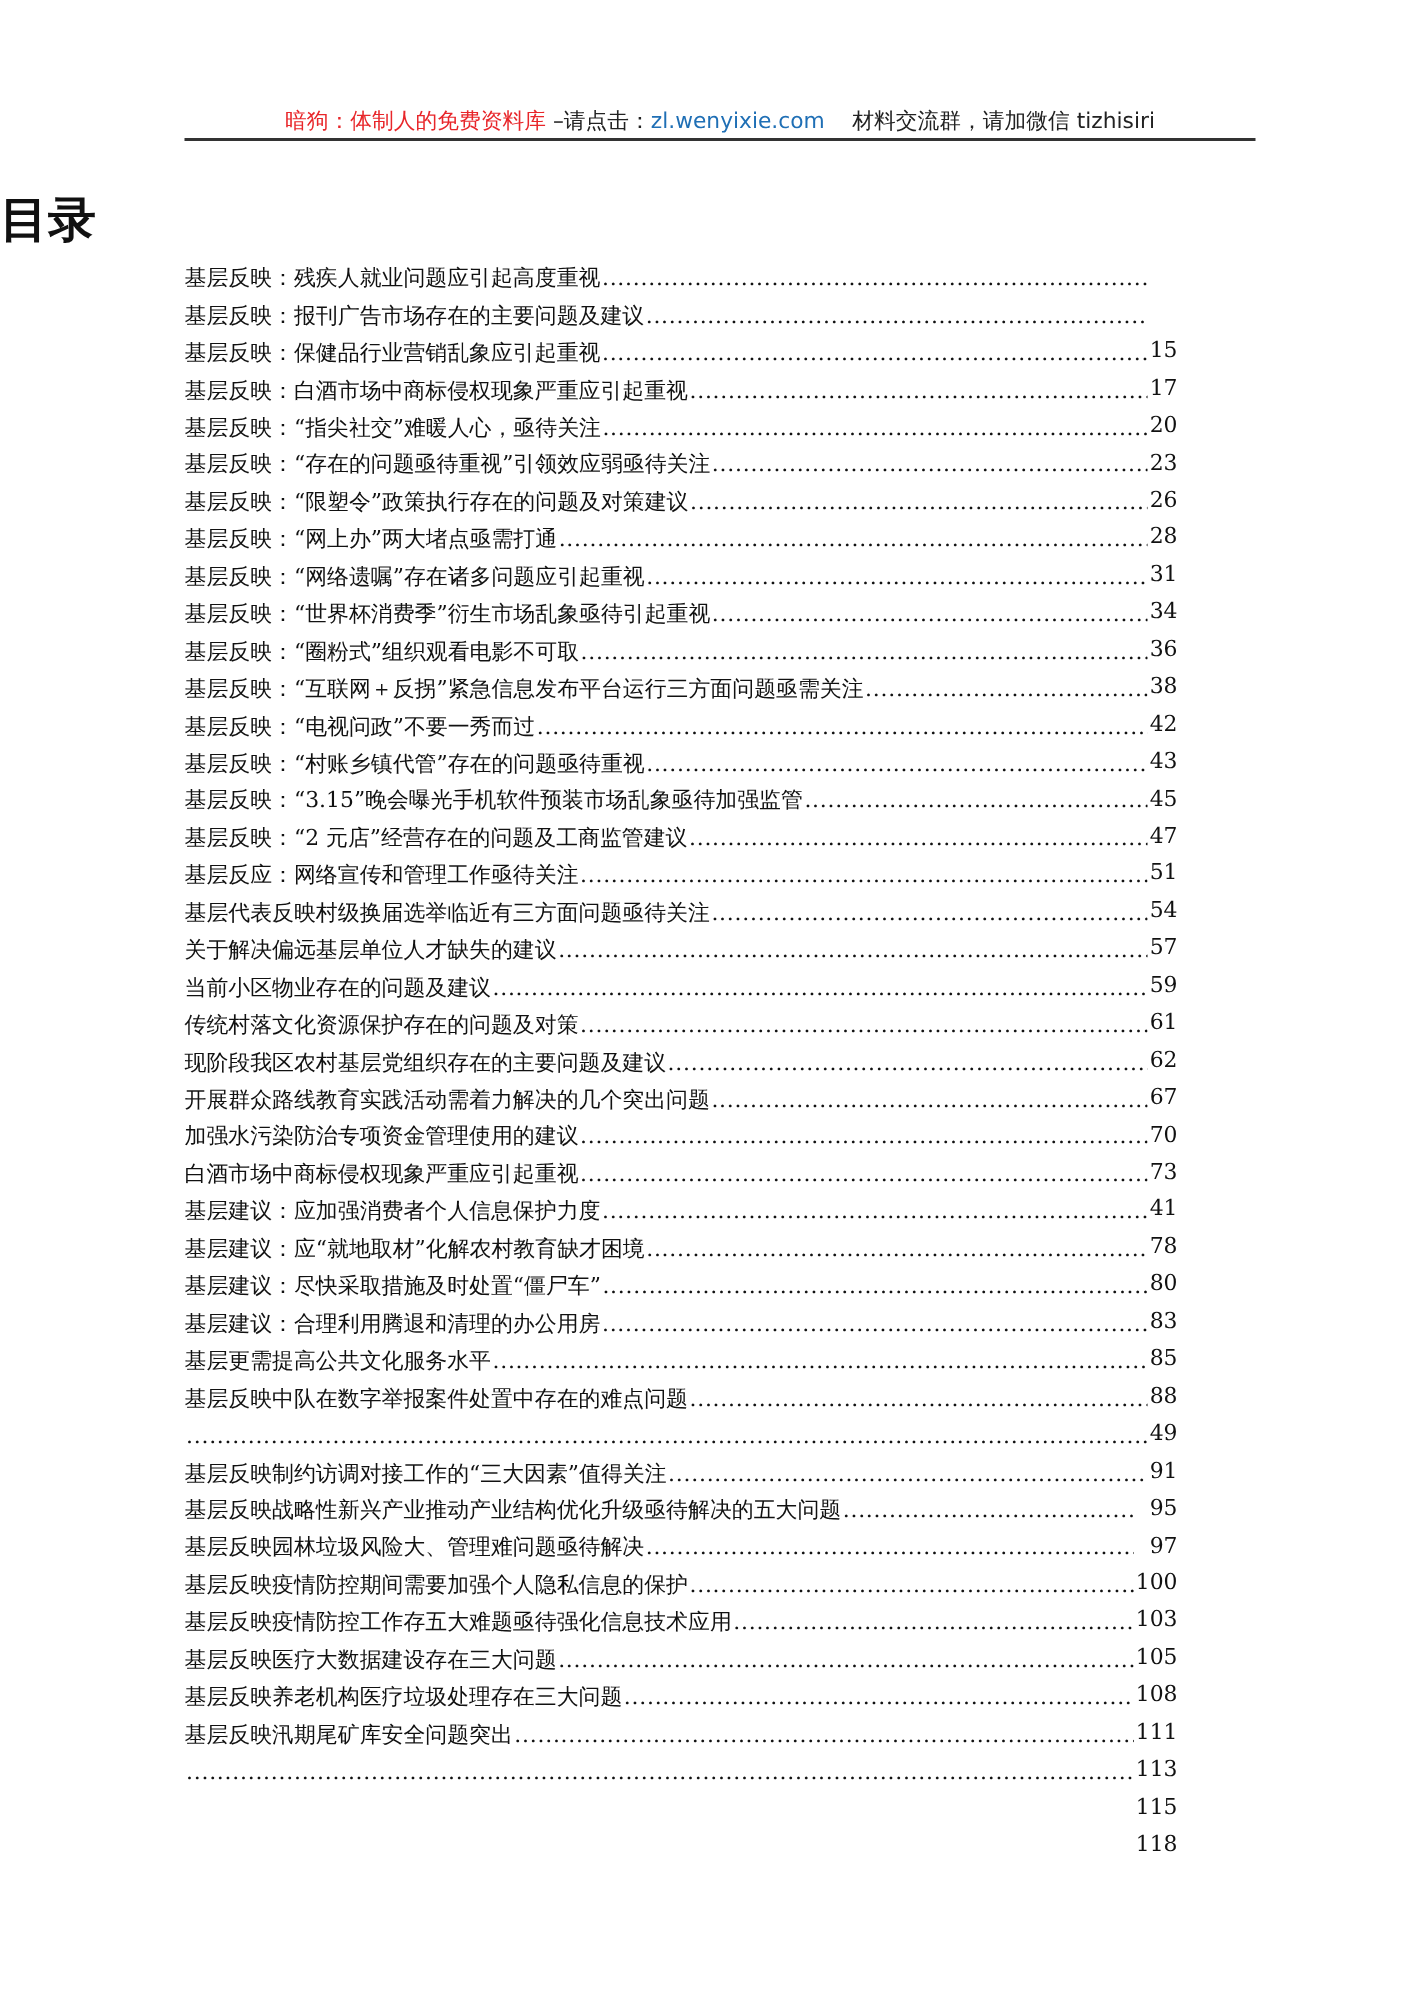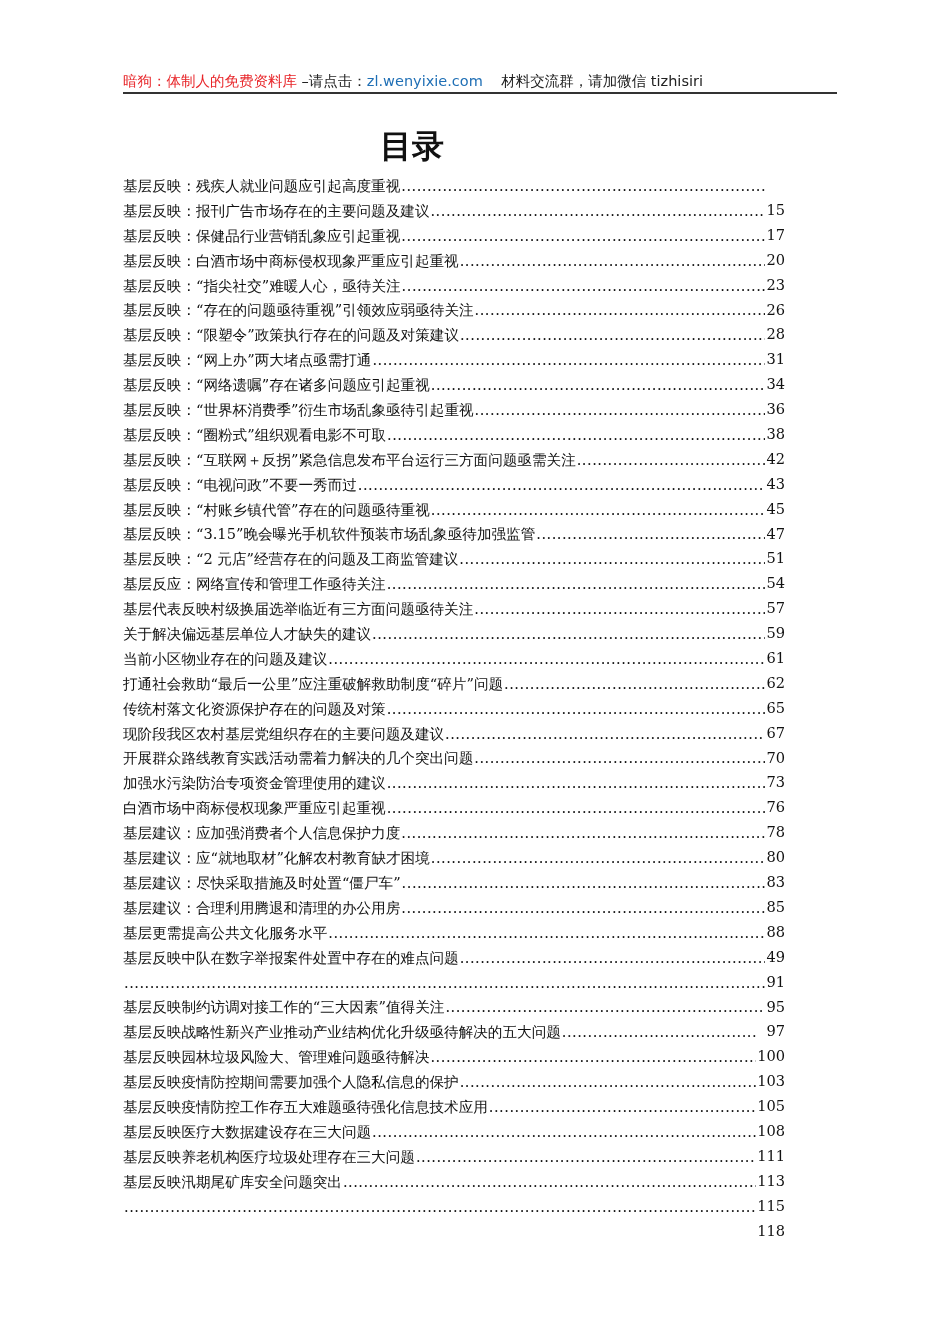--- a/index.html
+++ b/index.html
@@ -1,37 +1,37 @@
 <!DOCTYPE html>
 <html><head>
   <meta charset="utf-8">
   <style>
     html, body { margin: 0; padding: 0; background: #ffffff; }
     body { width: 950px; height: 1344px; position: relative; overflow: hidden; }
     .header {
       position: absolute; left: 123px; top: 70px; width: 714px; height: 22px;
       font-family: "DejaVu Sans", sans-serif; font-size: 14.5px; line-height: 22px;
-      text-align: left; white-space: nowrap;
+      text-align: center; white-space: nowrap;
     }
     .header .red { color: #e8262a; }
     .header .dark { color: #222222; }
     .header .blue { color: #1f6fb5; }
     .header-rule {
       position: absolute; left: 123px; top: 92px; width: 714px; height: 2px; background: #333333;
     }
     .title {
-      position: absolute; left: 0; top: 126px; width: 824px; text-align: center;
+      position: absolute; left: 0; top: 126px; width: 824px; text-align: left;
       font-family: "DejaVu Serif", serif; font-weight: bold; font-size: 32px; line-height: 40px; color: #111;
     }
     .toc {
       position: absolute; left: 123px; top: 174px; width: 662px;
       font-family: "DejaVu Serif", serif; font-size: 14.6px; color: #111;
     }
     .toc-row {
-      display: flex; align-items: center; height: 24.9px; line-height: 24.9px; white-space: nowrap;
+      display: flex; align-items: flex-start; height: 24.9px; line-height: 24.9px; white-space: nowrap;
     }
     .toc-row .t { flex: 0 0 auto; }
     .toc-row .dots {
       flex: 1 1 auto; overflow: hidden; height: 24.9px; margin: 0 1px;
     }
     .toc-row .dots::before {
       content: "..........................................................................................................................................................................................................................................";
       letter-spacing: 0.5px;
     }
     .toc-row .p { flex: 0 0 auto; text-align: right; margin-top: 48px; }
@@ -141,43 +141,38 @@
       <span class="t">关于解决偏远基层单位人才缺失的建议</span>
       <span class="dots"></span>
       <span class="p">61</span>
     </div>
     <div class="toc-row">
       <span class="t">当前小区物业存在的问题及建议</span>
       <span class="dots"></span>
       <span class="p">62</span>
     </div>
     <div class="toc-row">
-      <span class="t">打通社会救助“最后一公里”应注重破解救助制度“碎片”问题</span>
-      <span class="dots"></span>
-      <span class="p">65</span>
-    </div>
-    <div class="toc-row">
       <span class="t">传统村落文化资源保护存在的问题及对策</span>
       <span class="dots"></span>
       <span class="p">67</span>
     </div>
     <div class="toc-row">
       <span class="t">现阶段我区农村基层党组织存在的主要问题及建议</span>
       <span class="dots"></span>
       <span class="p">70</span>
     </div>
     <div class="toc-row">
       <span class="t">开展群众路线教育实践活动需着力解决的几个突出问题</span>
       <span class="dots"></span>
       <span class="p">73</span>
     </div>
     <div class="toc-row">
       <span class="t">加强水污染防治专项资金管理使用的建议</span>
       <span class="dots"></span>
-      <span class="p">76</span>
+      <span class="p">41</span>
     </div>
     <div class="toc-row">
       <span class="t">白酒市场中商标侵权现象严重应引起重视</span>
       <span class="dots"></span>
       <span class="p">78</span>
     </div>
     <div class="toc-row">
       <span class="t">基层建议：应加强消费者个人信息保护力度</span>
       <span class="dots"></span>
       <span class="p">80</span>

